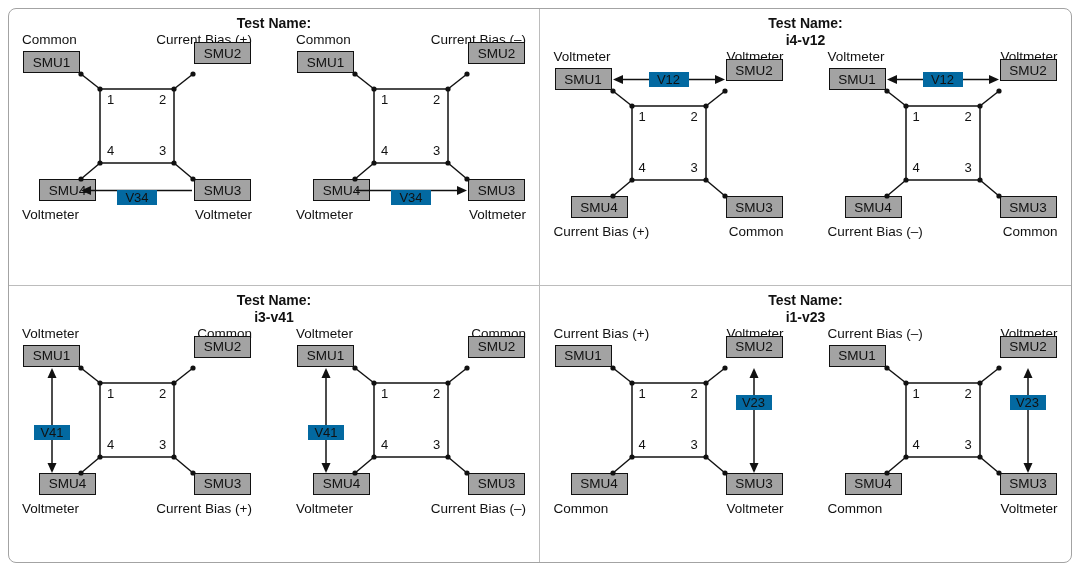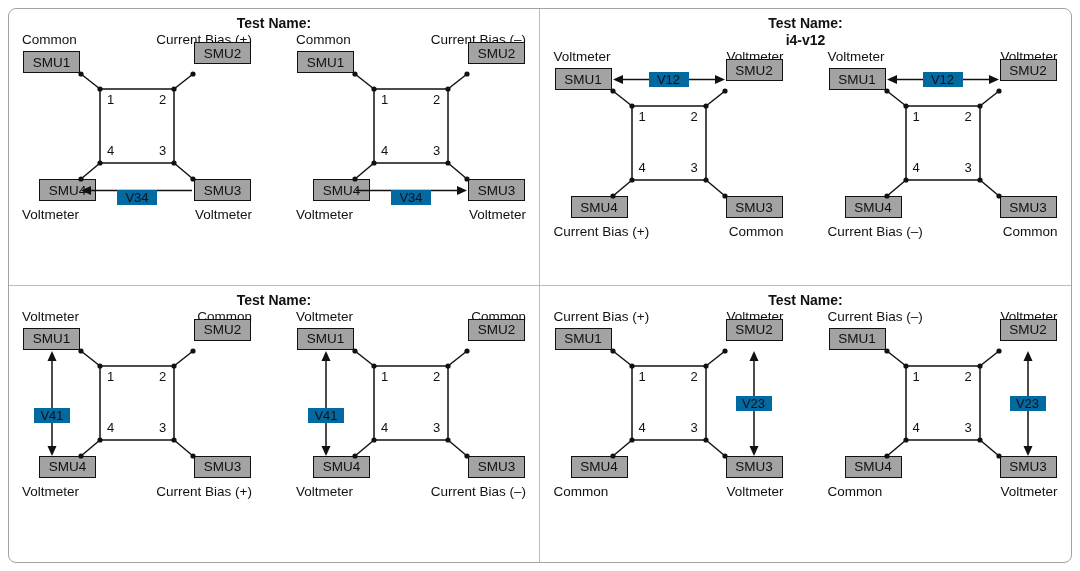--- a/index.html
+++ b/index.html
@@ -22,21 +22,21 @@
   .stl{left:1px;top:19px}.str{right:1px;top:10px}
   .sbl{left:17px;top:147px}.sbr{right:1px;top:147px}
   .wires{position:absolute;left:0;top:0;width:230px;height:192px}
   .num{position:absolute;font-size:13px;line-height:14px}
   .n1{left:85px;top:61px}.n2{left:137px;top:61px}
   .n4{left:85px;top:112px}.n3{left:137px;top:112px}
   .vlabel{position:absolute;font-size:13px;line-height:15px;height:15px;background:#0369a1;text-align:center}
   .vb{left:95px;top:158px;width:40px}
   .vt{left:95px;top:23px;width:40px}
   .vl{left:12px;top:99px;width:36px}
-  .vr{left:182px;top:87px;width:36px}
+  .vr{left:182px;top:69px;width:36px}
   .defs{position:absolute;width:0;height:0}
 </style>
 </head>
 <body>
 
 <div class="page">
 <div class="canvas">
 
   <section class="quad br-r br-b">
     <div class="qtitle">
@@ -133,20 +133,21 @@
         <span class="role rbl">Current Bias (–)</span>
         <span class="role rbr">Common</span>
       </div>
 
     </div>
   </section>
 
   <section class="quad br-r">
     <div class="qtitle">
       <div>Test Name:</div>
+      <div>i3-v41</div>
     </div>
     <div class="diagrams">
 
       <div class="diagram">
         <span class="role rtl">Voltmeter</span>
         <span class="role rtr">Common</span>
         <div class="smu stl">SMU1</div>
         <div class="smu str">SMU2</div>
         <div class="smu sbl">SMU4</div>
         <div class="smu sbr">SMU3</div>
@@ -182,20 +183,21 @@
         <span class="role rbl">Voltmeter</span>
         <span class="role rbr">Current Bias (–)</span>
       </div>
 
     </div>
   </section>
 
   <section class="quad">
     <div class="qtitle">
       <div>Test Name:</div>
+      <div>i1-v23</div>
     </div>
     <div class="diagrams">
 
       <div class="diagram">
         <span class="role rtl">Current Bias (+)</span>
         <span class="role rtr">Voltmeter</span>
         <div class="smu stl">SMU1</div>
         <div class="smu str">SMU2</div>
         <div class="smu sbl">SMU4</div>
         <div class="smu sbr">SMU3</div>

